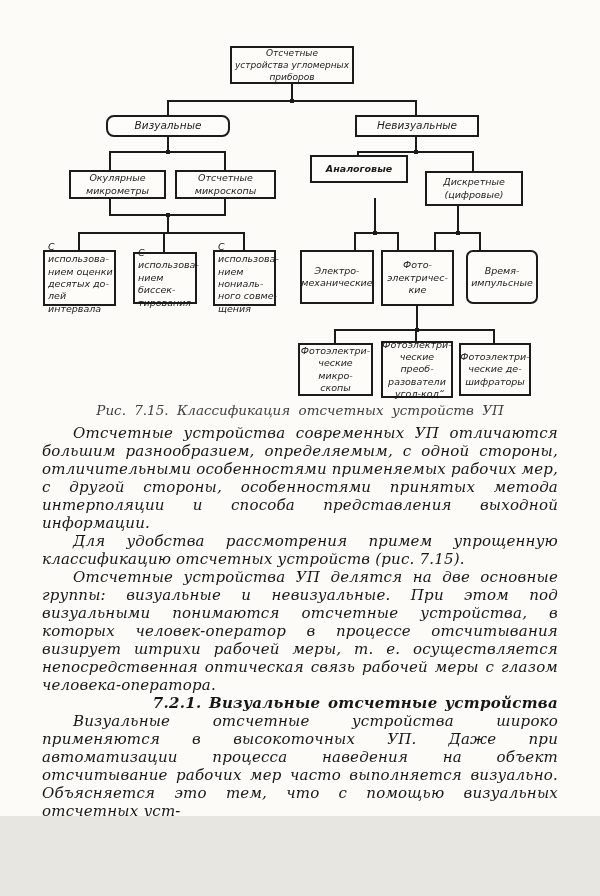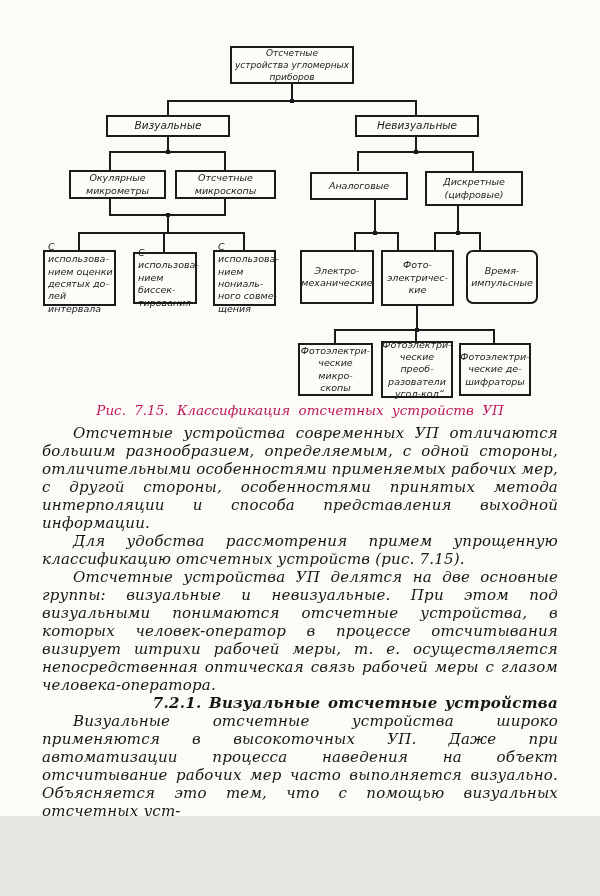--- a/index.html
+++ b/index.html
@@ -27,21 +27,21 @@
     padding:1px;
   }
   .node.lvl2{font-size:10.5px;}
   .node.root{font-size:9px;line-height:1.35;}
   .node.leftalign{justify-content:flex-start;text-align:left;padding-left:3px;}
   .caption{
     position:absolute;left:0;top:402px;width:600px;
     text-align:center;
     font:italic 13.5px/1.2 "DejaVu Serif", serif;
     word-spacing:4px;
-    color:#be185d;
+    color:#404040;
   }
   
   .text-block{
     position:absolute;left:42px;top:424px;width:516px;
     font-size:15px;line-height:18px;
     letter-spacing:0.2px;
     text-align:justify;
   }
   .text-block p{margin:0;text-indent:31px;font-style:italic;}
   .section-heading{
@@ -110,28 +110,28 @@
       <path d="M335 330 V343" fill="none"></path>
       <path d="M416 330 V341" fill="none"></path>
       <path d="M494 330 V343" fill="none"></path>
       <circle cx="417" cy="330" r="2.5" stroke="none"></circle>
     </svg>
 
     <div class="node root" style="left:230px;top:46px;width:124px;height:38px;">Отсчетные
 устройства угломерных
 приборов</div>
 
-    <div class="node lvl2" style="left:106px;top:115px;width:124px;height:22px;">Визуальные</div>
+    <div class="node lvl2" style="left:106px;top:115px;width:124px;height:22px;border-radius:8px;">Визуальные</div>
     <div class="node lvl2" style="left:355px;top:115px;width:124px;height:22px;">Невизуальные</div>
 
     <div class="node" style="left:69px;top:170px;width:97px;height:29px;">Окулярные
 микрометры</div>
     <div class="node" style="left:175px;top:170px;width:101px;height:29px;">Отсчетные
 микроскопы</div>
-    <div class="node" style="left:310px;top:172px;width:98px;height:28px;">Аналоговые</div>
+    <div class="node" style="left:310px;top:155px;width:98px;height:28px;font-weight:bold;">Аналоговые</div>
     <div class="node" style="left:425px;top:171px;width:98px;height:35px;">Дискретные
 (цифровые)</div>
 
     <div class="node leftalign" style="left:43px;top:250px;width:73px;height:56px;">С использова-
 нием оценки
 десятых до-
 лей интервала</div>
     <div class="node leftalign" style="left:133px;top:252px;width:64px;height:52px;">С использова-
 нием биссек-
 тирования</div>

